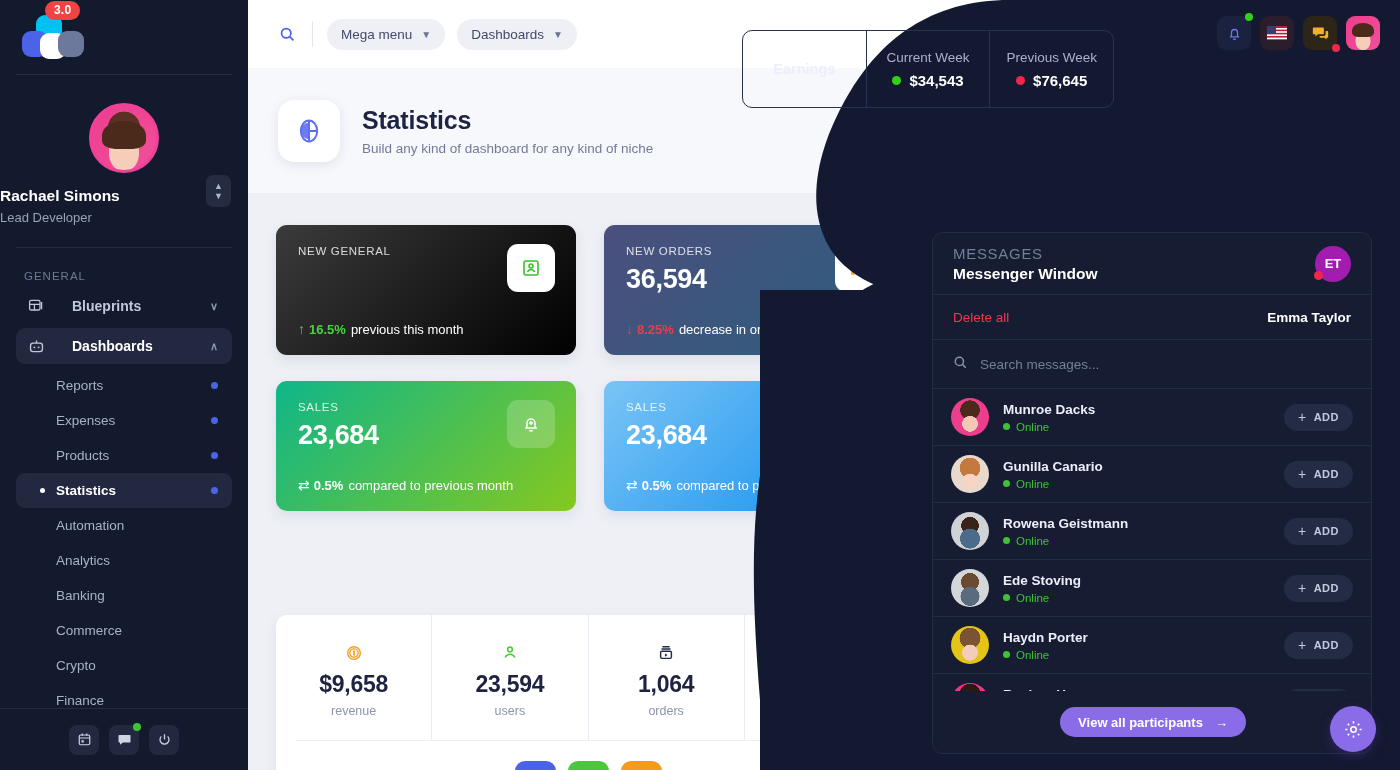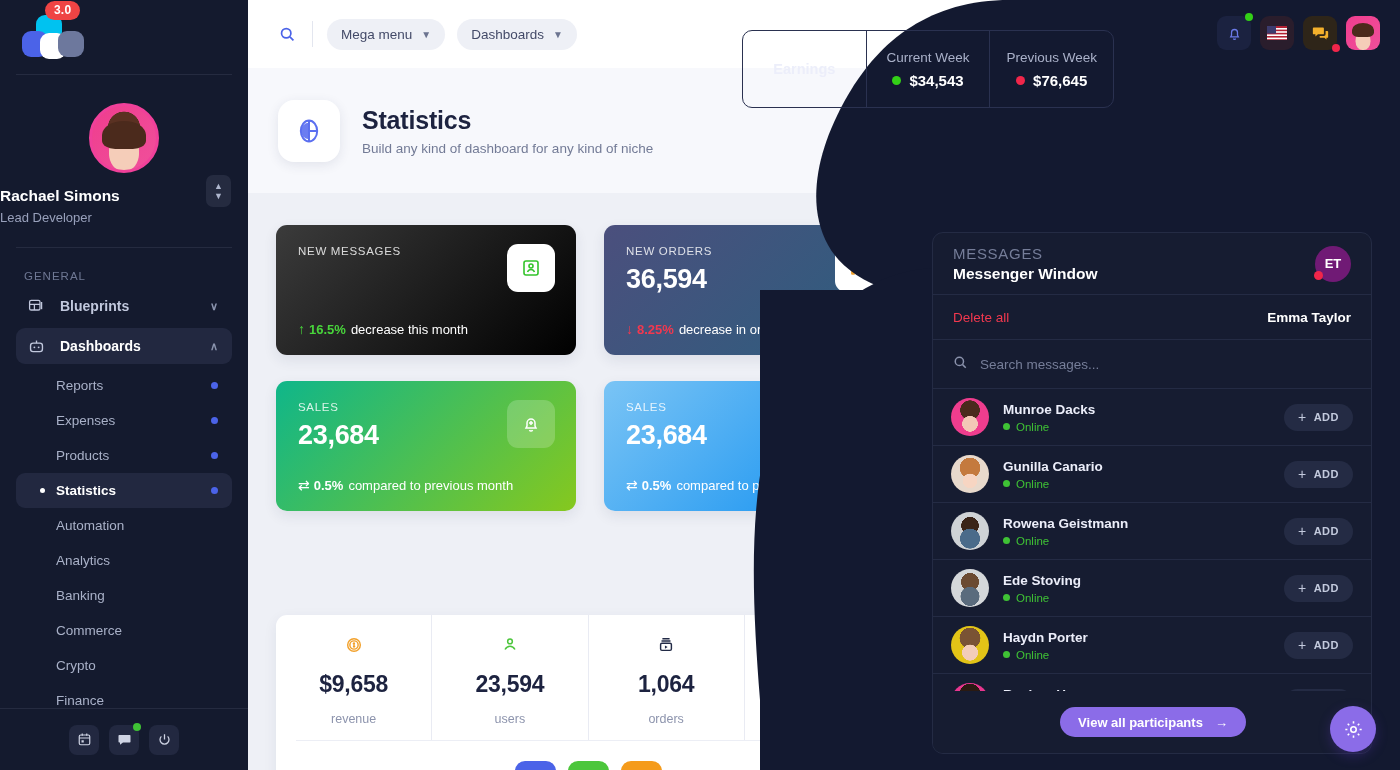--- a/index.html
+++ b/index.html
@@ -53,21 +53,21 @@
     position:absolute; right:17px; top:100px; width:25px; height:32px;
     background:#252b40; border-radius:7px; display:flex; flex-direction:column;
     align-items:center; justify-content:center; gap:3px; color:#aeb6cd;
   }
   .prof-toggle span { font-size:9px; line-height:7px; }
 
   .nav { padding:12px 16px 0; }
   .nav-label { font-size:11.5px; color:#6f7894; letter-spacing:1px; padding:10px 0 6px 8px; font-weight:500; }
   .nav-item {
     display:flex; align-items:center; height:36px; border-radius:9px;
-    padding:0 14px 0 12px; margin-bottom:4px; font-size:14px; color:#c1c8dd; font-weight:bold;
+    padding:0 14px 0 12px; margin-bottom:4px; font-size:14px; color:#c1c8dd; font-weight:bold;gap:12px;
   }
   .nav-item.active { background:#222840; color:#fff; }
   .nav-ic { width:22px; height:18px; margin-right:10px; display:flex; align-items:center; color:#c1c8dd; }
   .nav-item .chev { margin-left:auto; font-size:11px; color:#8a93ad; }
   .sub-item {
     display:flex; align-items:center; height:35px; border-radius:9px;
     padding:0 14px 0 40px; font-size:13.5px; color:#a9b1c8; position:relative;gap:9px;
   }
   .sub-item.active { background:#222840; color:#fff; font-weight:bold; }
   .sub-item .bullet {
@@ -154,38 +154,38 @@
   .c-green { background:linear-gradient(135deg,#0fb68a 0%,#86c81e 100%); }
   .c-blue  { background:linear-gradient(135deg,#7ac4f5 0%,#0a8cf0 100%); }
 
   
   .metrics {
     position:absolute; left:28px; top:547px; width:624px; height:206px;
     background:#fff; border-radius:11px; box-shadow:0 4px 14px rgba(30,40,80,.07);
   }
   .metrics-top { display:flex; height:125px; }
   .m-cell { flex:1; display:flex; flex-direction:column; align-items:center; justify-content:center; padding-top:6px; }
-  .m-cell.bord { border-right:1px solid #e9ebf3;gap:8px; }
+  .m-cell.bord { border-right:1px solid #e9ebf3; }
   .m-ic { font-size:17px; margin-bottom:8px; height:20px; display:flex; align-items:center; }
   .m-val { font-size:23px; font-weight:bold; color:#1d2340; letter-spacing:-.3px; }
   .m-lbl { font-size:12.5px; color:#8d94ad; margin-top:6px; }
   .metrics-div { height:1px; background:#eceef5; margin:0 20px; }
   .metrics-bot { height:80px; display:flex; align-items:center; justify-content:center; gap:12px; }
   .abtn { width:41px; height:41px; border-radius:10px; display:flex; align-items:center; justify-content:center; color:#fff; font-size:18px; }
 
   
   .messenger {
     position:absolute; left:932px; top:232px; width:440px; height:522px;
     background:#161c31; border:1px solid #242b44; border-radius:11px; z-index:7; overflow:hidden;
   }
   .msg-head { height:62px; padding:0 20px; display:flex; align-items:center; border-bottom:1px solid #242b44; }
   .msg-h-l .eyebrow { font-size:15px; color:#757d99; letter-spacing:.7px; }
   .msg-h-l .mtitle { font-size:15.5px; font-weight:bold; color:#fff; margin-top:3px; }
   .msg-av {
-    margin-left:auto; width:36px; height:36px; border-radius:50%; background:#701a75;
+    margin-left:auto; width:36px; height:36px; border-radius:50%; background:#a21caf;
     display:flex; align-items:center; justify-content:center; font-size:13px; font-weight:bold; color:#fff; position:relative;
   }
   .msg-av .rd { position:absolute; left:-1px; bottom:2px; width:9px; height:9px; border-radius:50%; background:#f0264a; }
   .msg-bar { height:45px; padding:0 20px; display:flex; align-items:center; border-bottom:1px solid #242b44; }
   .del-all { color:#f2384f; font-size:13.5px; font-weight:500; }
   .emma { margin-left:auto; color:#fff; font-size:13.5px; font-weight:bold; }
   .msg-search { height:49px; padding:0 20px; display:flex; align-items:center; border-bottom:1px solid #242b44; color:#8a92ac; }
   .msg-search .ph { margin-left:12px; font-size:13.5px; color:#767e99; }
 
   .clist { }
@@ -382,32 +382,32 @@
       </div>
       <div class="title-tx">
         <h1>Statistics</h1>
         <p>Build any kind of dashboard for any kind of niche</p>
       </div>
     </div>
 
     <div class="cards">
       <div class="row">
         <div class="kcard c-dark">
-          <div class="kl">NEW MESSAGES</div>
+          <div class="kl">NEW GENERAL</div>
           <div class="kbadge" style="background:#fff">
             <svg width="20" height="20" viewBox="0 0 20 20" fill="none" stroke="#33c42b" stroke-width="1.6">
               <rect x="3" y="3" width="14" height="14" rx="2"></rect>
                 <circle cx="10" cy="8" r="2"></circle>
               <path d="M6.5 14c.8-1.8 2-2.5 3.5-2.5s2.7.7 3.5 2.5"></path>
             </svg>
           </div>
           <div class="kf">
             <span class="arw" style="color:#48d43b">↑</span>
             <b style="color:#48d43b">16.5%</b>
-            <span>decrease this month</span>
+            <span>previous this month</span>
           </div>
         </div>
 
         <div class="kcard c-navy">
           <div class="kl">NEW ORDERS</div>
           <div class="kv">36,594</div>
           <div class="kbadge" style="background:#fff">
             <svg width="21" height="21" viewBox="0 0 20 20" fill="#f2a12c">
               <path d="M3 9h2.5v7H3a1 1 0 01-1-1v-5a1 1 0 011-1z"></path>
               <path d="M7 9l3-5.5c.2-.4.7-.6 1.1-.4.7.3 1.1 1 1 1.8L11.7 8H15a1.6 1.6 0 011.6 1.9l-.9 4.6A2 2 0 0113.7 16H7V9z"></path>

